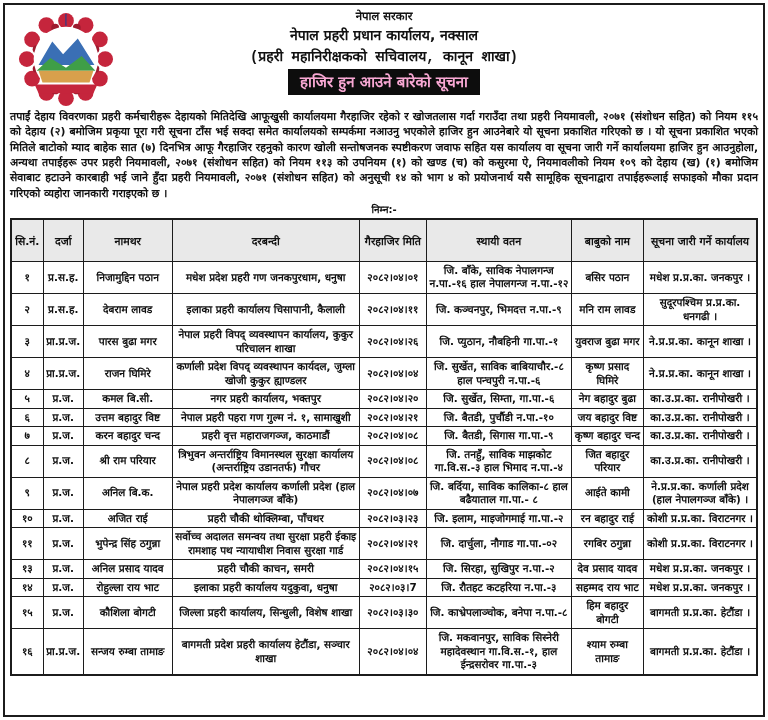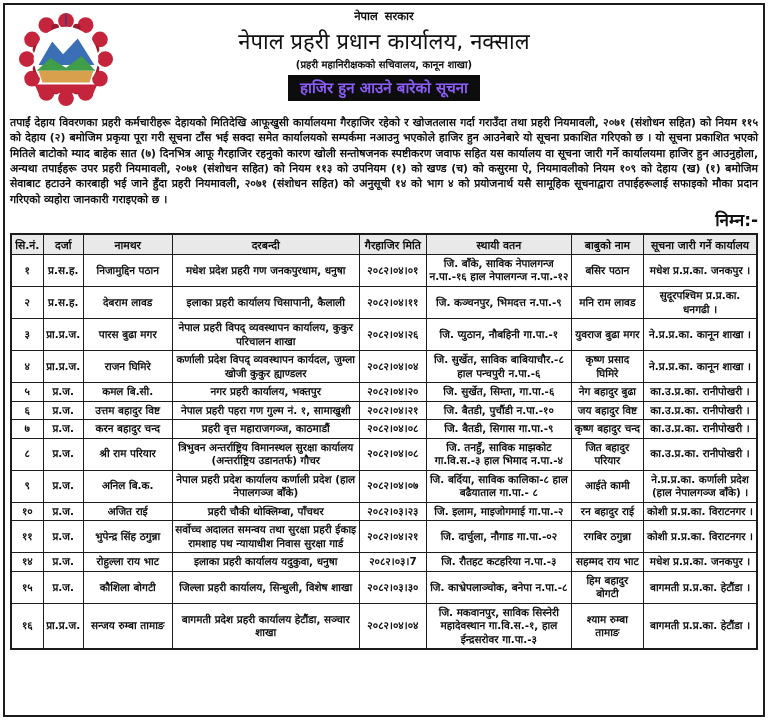--- a/index.html
+++ b/index.html
@@ -1,31 +1,31 @@
 <!DOCTYPE html>
 <html><head>
 <meta charset="utf-8">
 <style>
   html,body{margin:0;padding:0;background:#ffffff;}
   body{width:768px;height:720px;position:relative;font-family:"DejaVu Sans",sans-serif;color:#111;}
   .page{position:absolute;left:3px;top:3px;right:3px;bottom:3px;border:2px solid #1c1c1c;box-sizing:border-box;padding:2px 5px 4px 5px;background:#fff;overflow:hidden;}
   .header{position:relative;text-align:center;}
   .emblem{position:absolute;left:6px;top:4px;width:100px;height:98px;}
-  .hl1{font-size:11.5px;font-weight:bold;margin:1px 0 0 0;font-family:Liberation Mono, monospace;}
+  .hl1{font-size:11.5px;font-weight:bold;margin:1px 0 0 0;}
   .hl2{font-size:14px;font-weight:bold;margin:1px 0 0 0;}
-  .hl3{font-size:22px;font-weight:normal;margin:2px 0 0 0;}
-  .hl4{font-size:10px;font-weight:bold;margin:2px 0 0 0;}
-  .notice-title{display:inline-block;background:#0d0d0d;color:#8b5cf6;font-size:15px;font-weight:bold;padding:2px 12px 4px 12px;margin-top:4px;}
+  .hl3{font-size:14px;font-weight:bold;margin:2px 0 0 0;}
+  .hl4{font-size:14px;font-weight:bold;margin:2px 0 0 0;font-family:Liberation Mono, monospace;}
+  .notice-title{display:inline-block;background:#0d0d0d;color:#f9a8d4;font-size:15px;font-weight:bold;padding:2px 12px 4px 12px;margin-top:4px;}
   .date-line{font-size:11.5px;font-weight:bold;margin-top:4px;}
   .body-text{font-size:10.8px;font-weight:bold;text-align:justify;line-height:1.42;margin-top:14px;}
-  .nimna{text-align:right;font-size:17px;font-weight:bold;margin:1px 0 2px 0;}
+  .nimna{text-align:center;font-size:10px;font-weight:bold;margin:1px 0 2px 0;}
   table{width:100%;border-collapse:collapse;table-layout:fixed;font-size:10.4px;font-weight:bold;}
   table,th,td{border:1px solid #1c1c1c;}
   table{border-width:2px;}
-  th{background:#e9e9e9;font-size:10.8px;padding:2px 2px;}
+  th{background:#e9e9e9;font-size:10.8px;padding:13px 2px;}
   td{padding:2px 2px;text-align:center;vertical-align:middle;line-height:1.3;}
   .doc-table-wrap{margin-top:1px;}
 </style>
 </head>
 <body>
 
 <div class="page">
 
   <div class="header">
     <svg class="emblem" viewBox="0 0 100 100" aria-hidden="true">
@@ -208,20 +208,30 @@
             <td>११</td>
             <td>प्र.ज.</td>
             <td>भुपेन्द्र सिंह ठगुन्ना</td>
             <td>सर्वोच्च अदालत समन्वय तथा सुरक्षा प्रहरी ईकाइ रामशाह पथ न्यायाधीश निवास सुरक्षा गार्ड</td>
             <td>२०८२।०४।२१</td>
             <td>जि. दार्चुला, नौगाड गा.पा.-०२</td>
             <td>रगबिर ठगुन्ना</td>
             <td>कोशी प्र.प्र.का. विराटनगर ।</td>
           </tr>
           <tr>
+            <td>१३</td>
+            <td>प्र.ज.</td>
+            <td>अनिल प्रसाद यादव</td>
+            <td>प्रहरी चौकी काचन, समरी</td>
+            <td>२०८२।०४।१५</td>
+            <td>जि. सिरहा, सुखिपुर न.पा.-२</td>
+            <td>देव प्रसाद यादव</td>
+            <td>मधेश प्र.प्र.का. जनकपुर ।</td>
+          </tr>
+          <tr>
             <td>१४</td>
             <td>प्र.ज.</td>
             <td>रोहुल्ला राय भाट</td>
             <td>इलाका प्रहरी कार्यालय यदुकुवा, धनुषा</td>
             <td>२०८२।०३।7</td>
             <td>जि. रौतहट कटहरिया न.पा.-३</td>
             <td>सहम्मद राय भाट</td>
             <td>मधेश प्र.प्र.का. जनकपुर ।</td>
           </tr>
           <tr>

